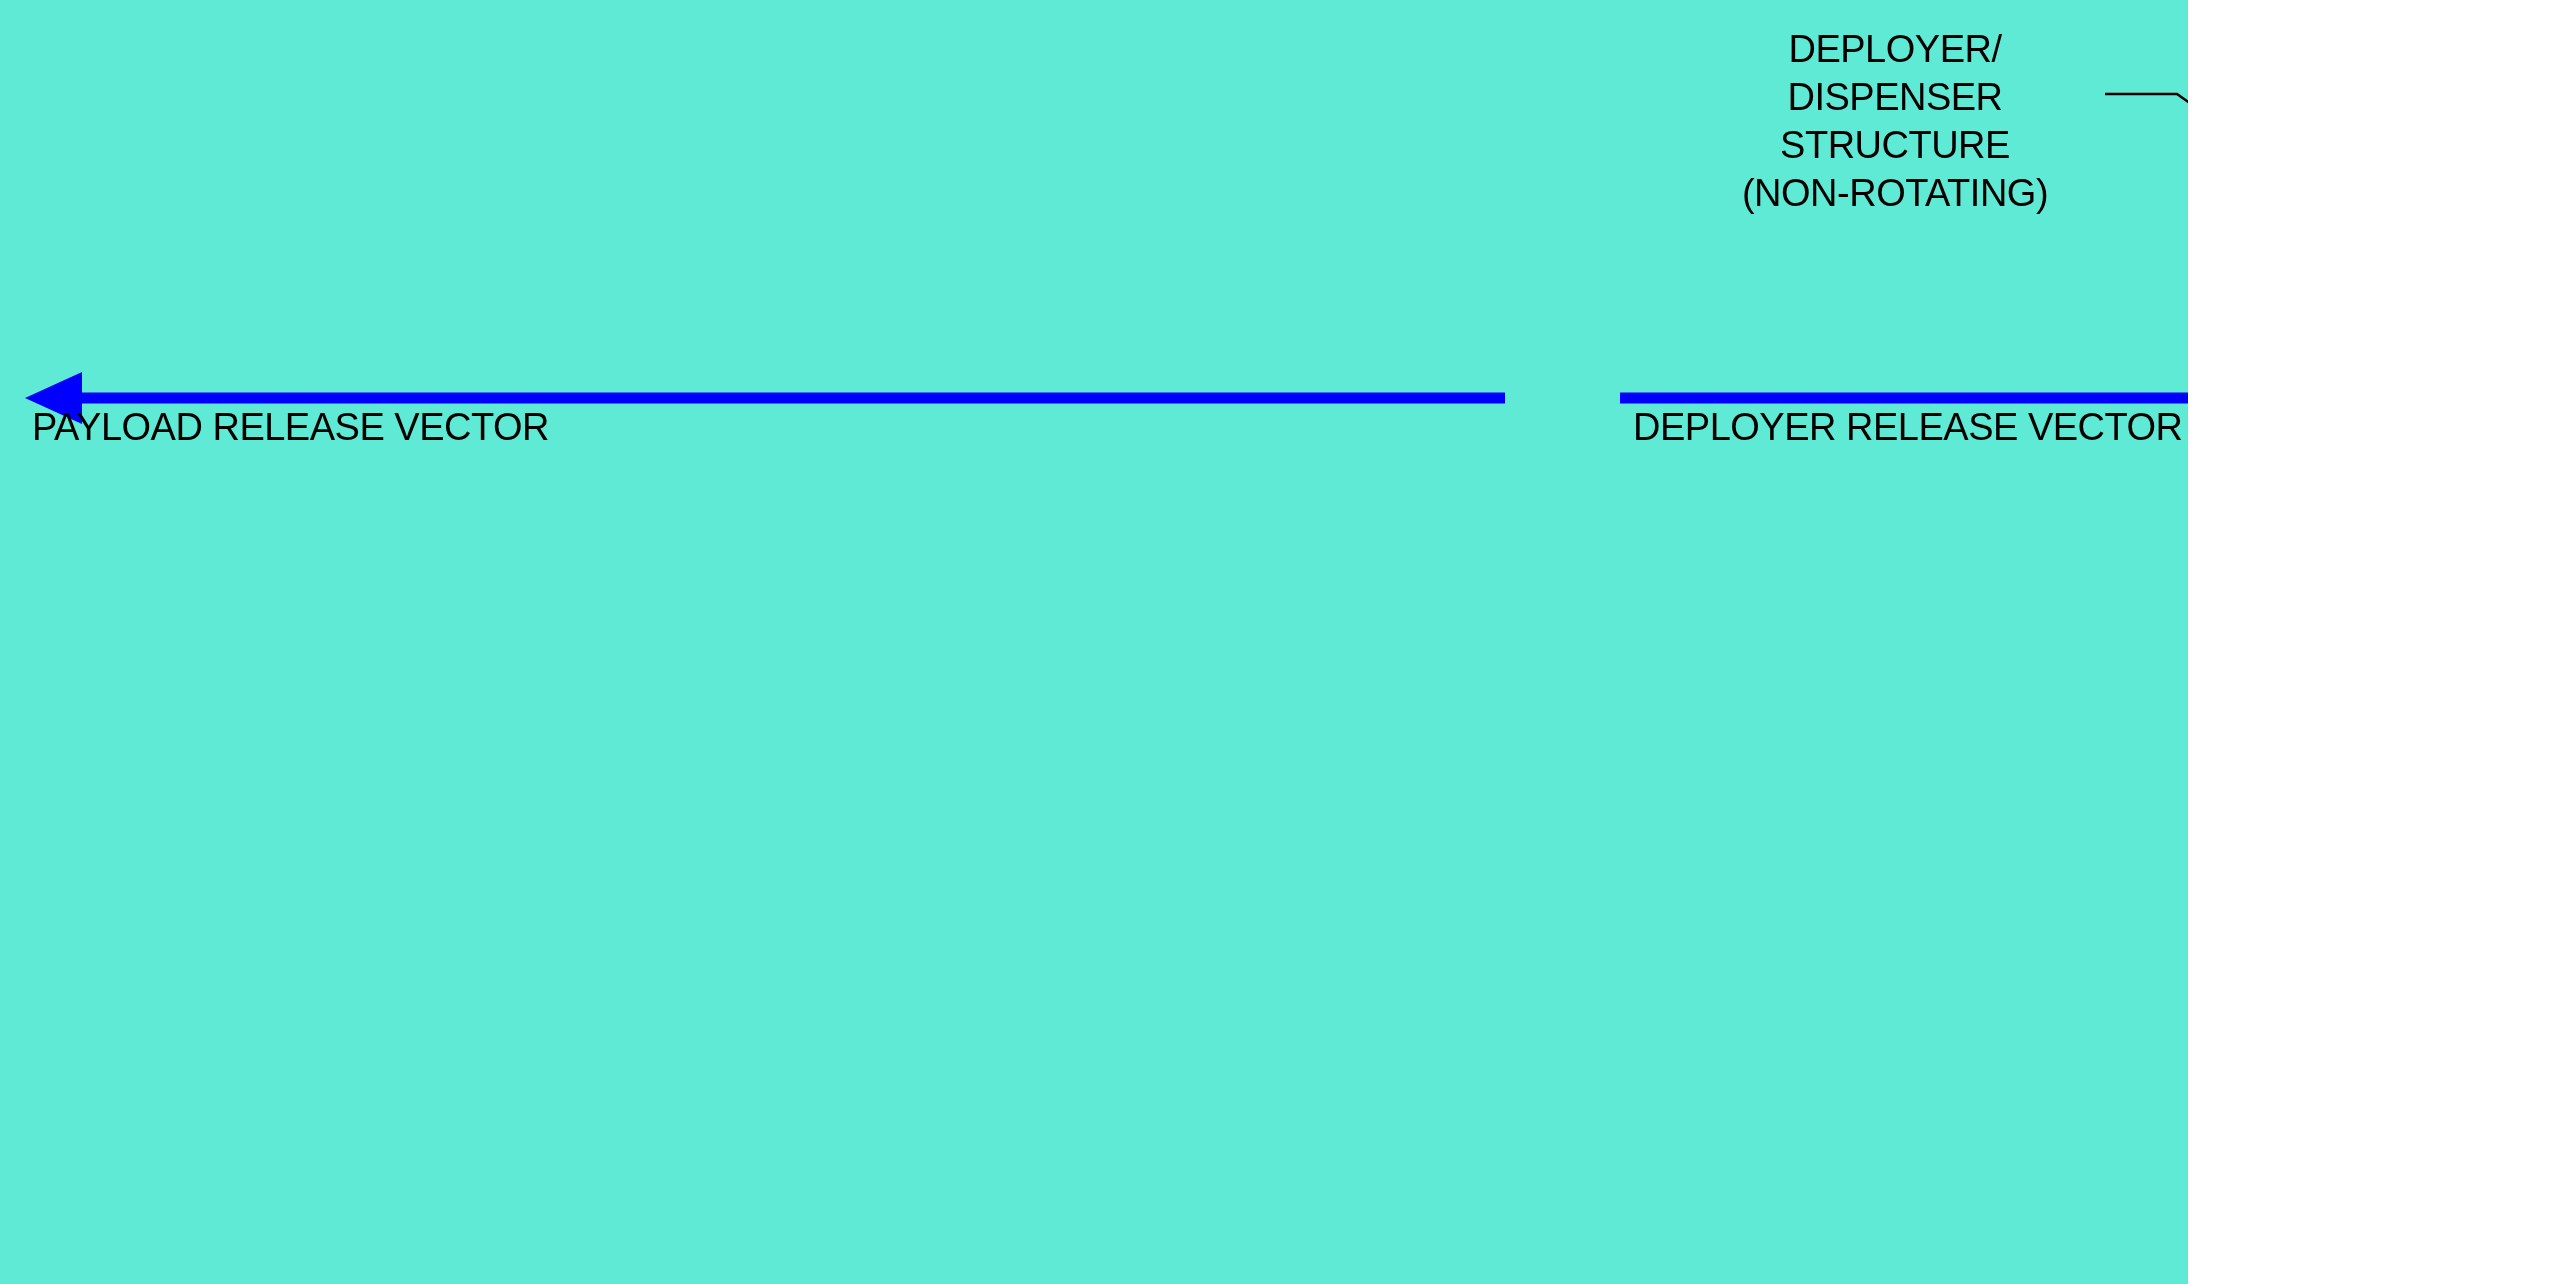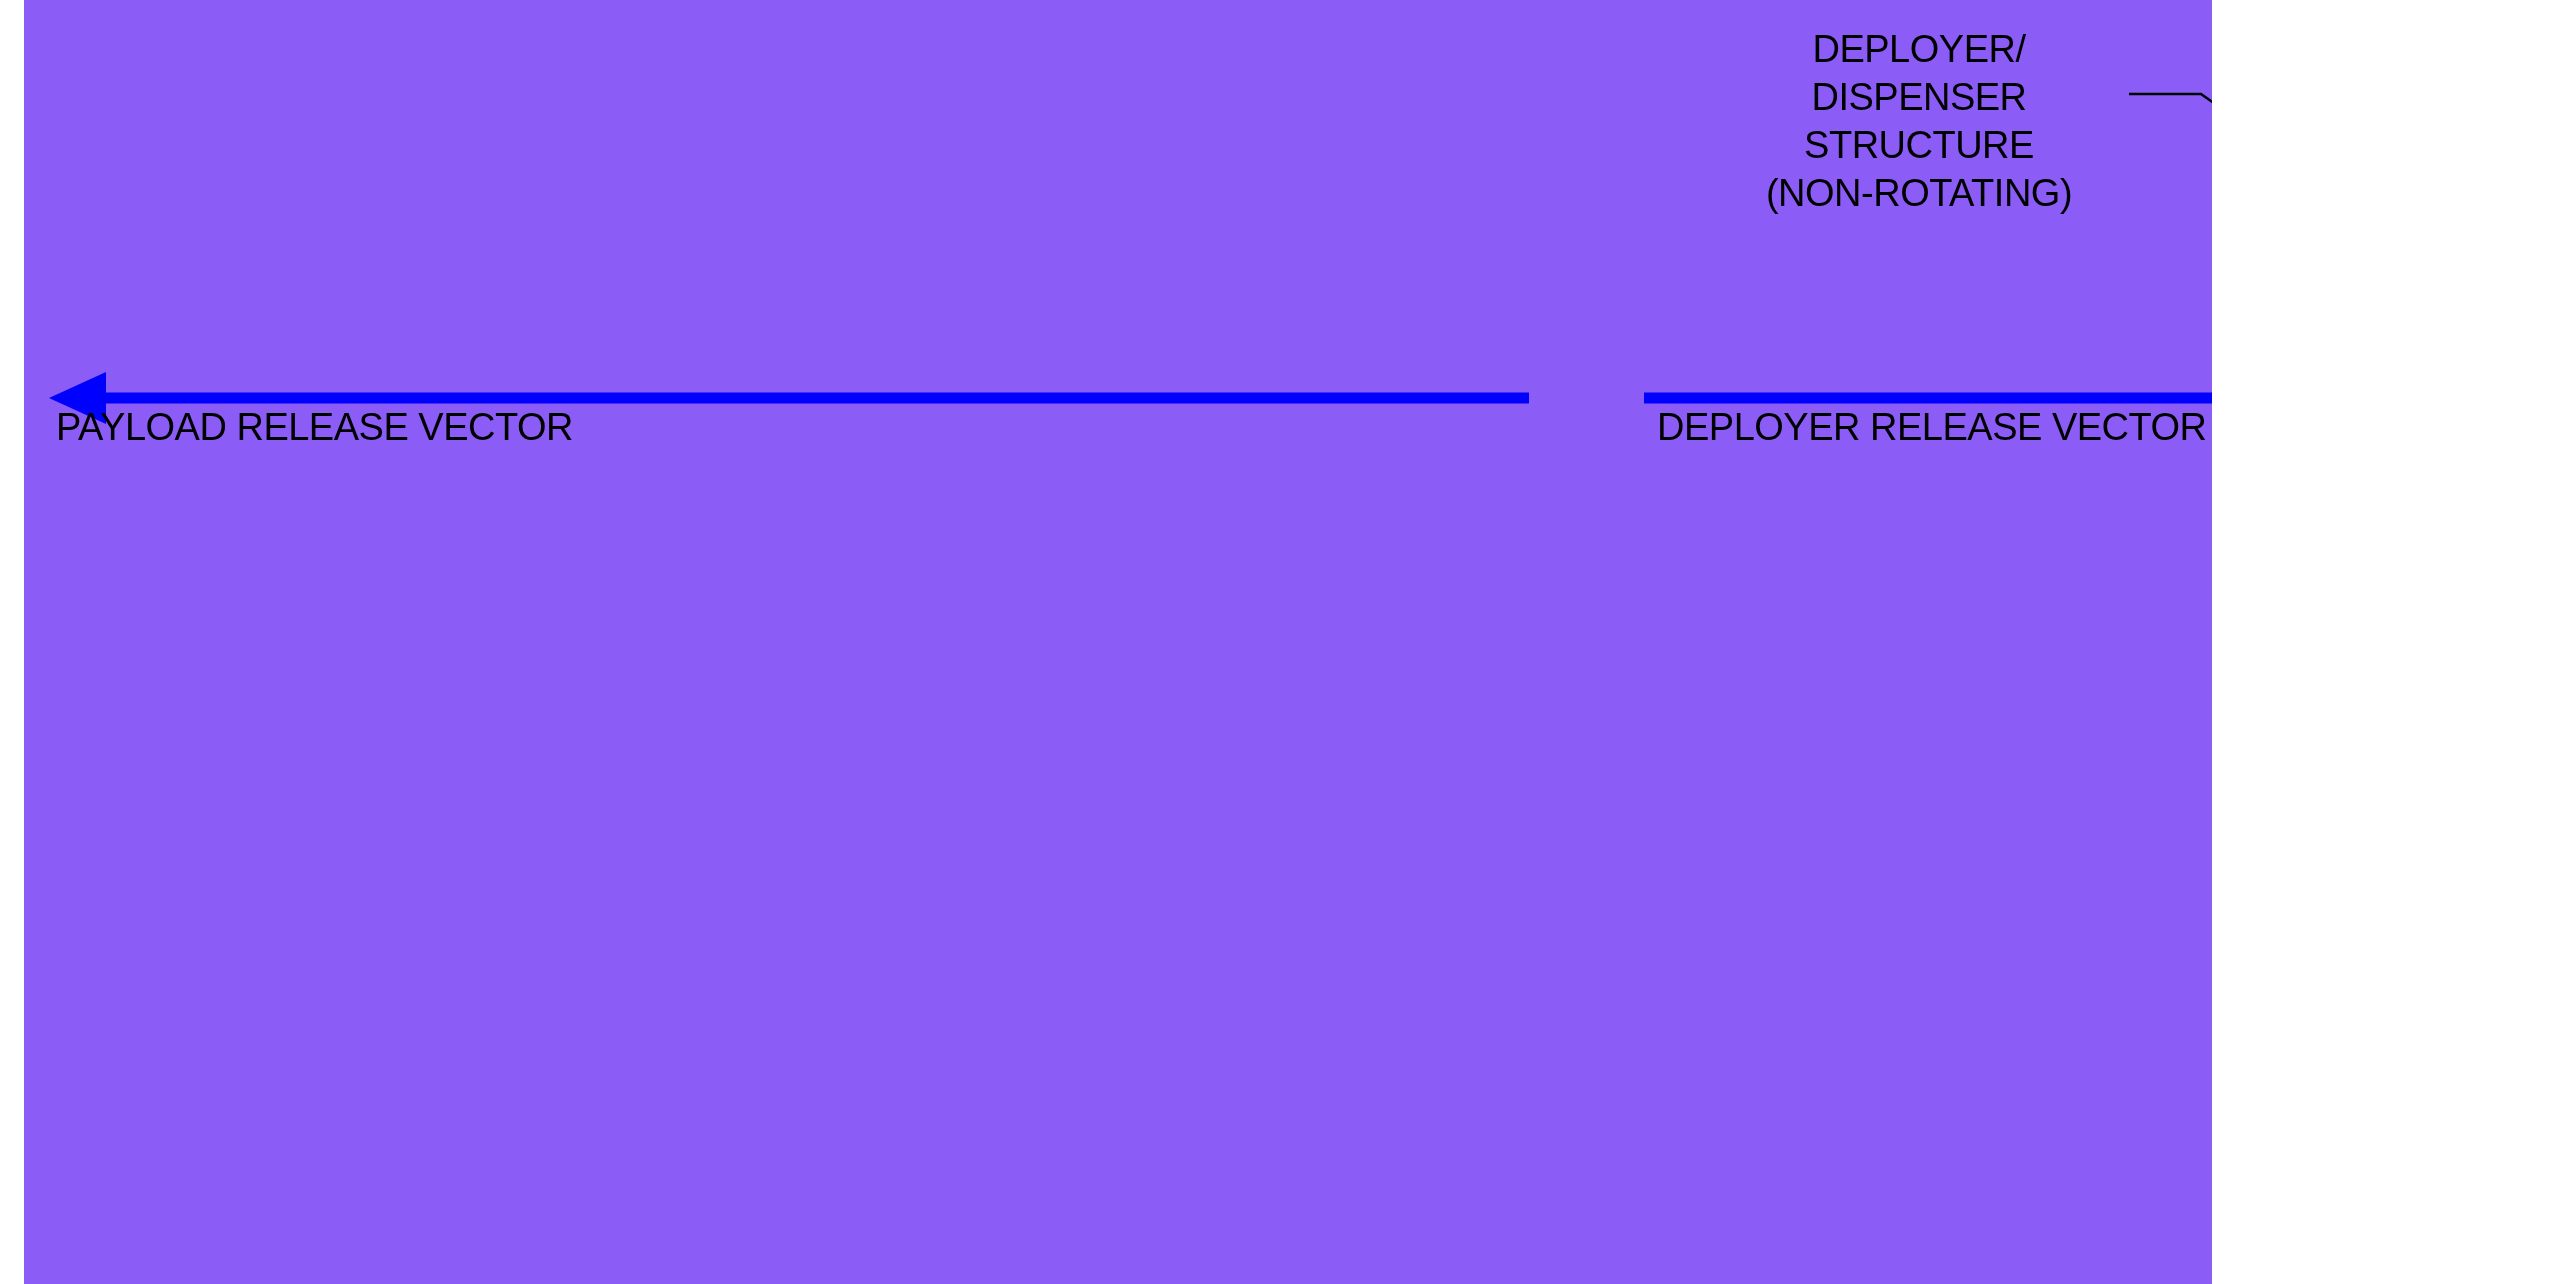--- a/index.html
+++ b/index.html
@@ -4,24 +4,23 @@
 <style>
   html, body {
     margin: 0;
     padding: 0;
     background: #ffffff;
   }
   #diagram-root {
     position: relative;
     width: 2188px;
     height: 1284px;
-    background: #8b5cf6;
+    background: #5eead4;
     overflow: hidden;
     font-family: "Liberation Sans", sans-serif;
-    margin-left: 24px;
   }
   svg.diagram-canvas {
     display: block;
     width: 2564px;
     height: 1284px;
   }
   .label-text {
     font-family: "Liberation Sans", sans-serif;
     font-size: 38px;
     fill: #000000;

